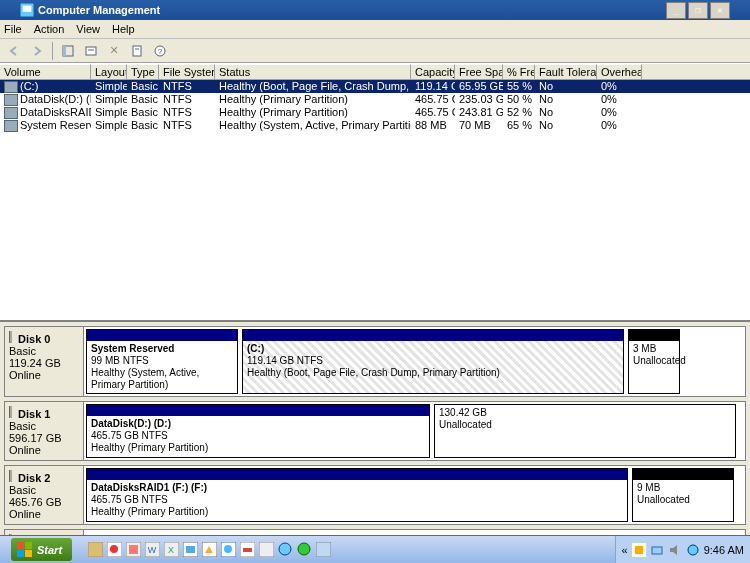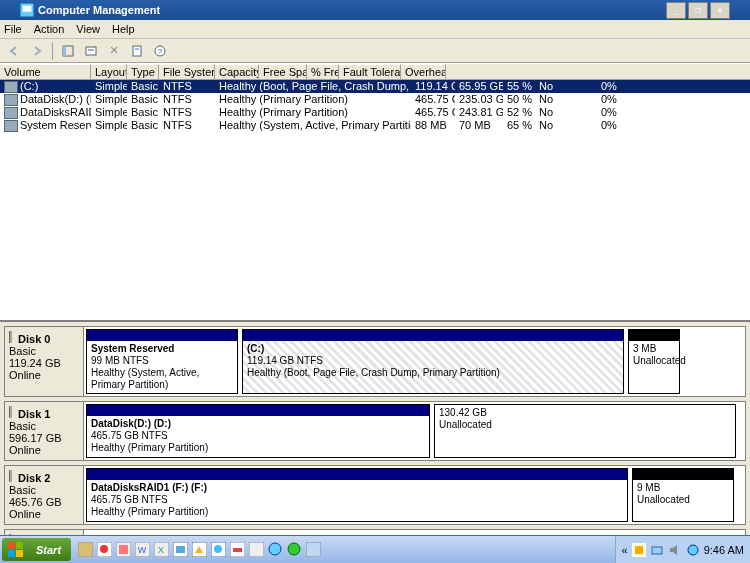--- a/index.html
+++ b/index.html
@@ -34,21 +34,21 @@
   .partbar{height:11px;background:#000080}
   .part.unalloc .partbar{background:#000}
   .part.hatch{background:repeating-linear-gradient(45deg,#fff,#fff 3px,#e4e4e4 3px,#e4e4e4 6px)}
   .parttxt{padding:2px 4px;font-size:10px;line-height:12px}
   .parttxt b{display:block}
   .legend{background:#ece9d8;border-top:1px solid #a0a0a0;padding:2px 6px;font-size:10px;display:flex;gap:14px}
   .lg{display:flex;align-items:center;gap:4px}
   .sw{width:10px;height:10px;border:1px solid #000}
   
   .taskbar{position:absolute;left:0;right:0;bottom:0;height:27px;background:linear-gradient(#c9d9f5,#94b7e8);display:flex;align-items:center;border-top:1px solid #3b6db5}
-  .start{height:23px;background:linear-gradient(#69a637,#3e7b16);color:#fff;font-weight:bold;border-radius:3px;padding:0 10px 0 6px;margin:2px;display:flex;align-items:center;gap:12px;font-style:italic}
+  .start{height:23px;background:linear-gradient(#69a637,#3e7b16);color:#fff;font-weight:bold;border-radius:3px;padding:0 10px 0 6px;margin:11px;display:flex;align-items:center;gap:4px;font-style:italic}
   .ql{display:flex;align-items:center;gap:2px;margin-left:4px}
   .qli{width:17px;height:17px;display:flex;align-items:center;justify-content:center}
   .tray{margin-left:auto;display:flex;align-items:center;gap:4px;background:#b9d2f4;height:100%;padding:0 6px;border-left:1px solid #8aa}
   .hatchstripe{width:6px;height:12px;display:inline-block;background:linear-gradient(90deg,#666 1px,transparent 1px,#666 2px,transparent 2px,#666 3px,transparent 3px)}
   svg{display:block}
 </style>
 </head>
 <body>
 
 <div class="titlebar">
@@ -108,20 +108,21 @@
         <text x="7" y="10" font-size="8" text-anchor="middle" fill="#259">?</text>
       </svg>
     </div>
 </div>
 
 <div class="listhdr">
   <div class="hcell c0">Volume</div>
   <div class="hcell c1">Layout</div>
   <div class="hcell c2">Type</div>
   <div class="hcell c3">File System</div>
+  <div class="hcell c4">Status</div>
   <div class="hcell c5">Capacity</div>
   <div class="hcell c6">Free Space</div>
   <div class="hcell c7">% Free</div>
   <div class="hcell c8">Fault Tolerance</div>
   <div class="hcell c9">Overhead</div>
 </div>
 <div class="listbody" id="volbody">
     <div class="row sel">
       <div class="cell c0"><span class="vicon"></span>(C:)</div>
       <div class="cell c1">Simple</div>

